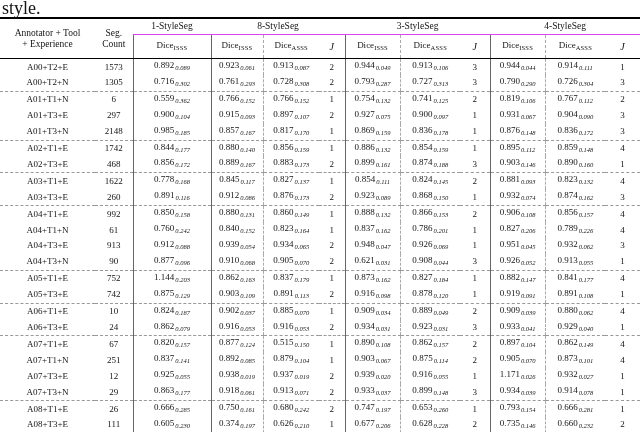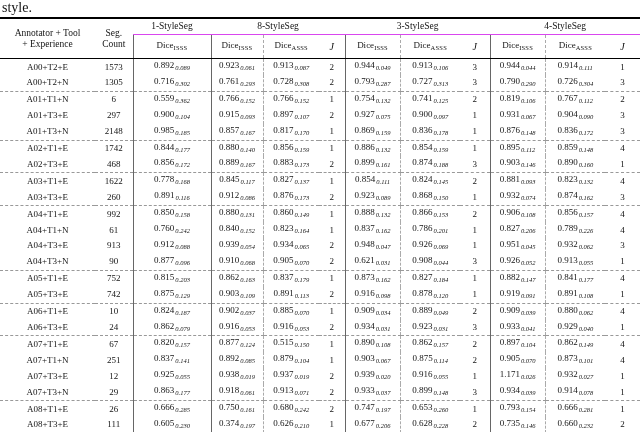--- a/index.html
+++ b/index.html
@@ -1,17 +1,17 @@
 <!DOCTYPE html>
 <html><head>
 <meta charset="utf-8">
 <style>
   html,body{margin:0;padding:0;background:#ffffff;width:640px;height:432px;overflow:hidden;
     font-family:"Liberation Serif","DejaVu Serif",serif;color:#141414;}
-  .caption{font-size:14px;padding:1px 0 2px 2px;line-height:14px;}
+  .caption{font-size:18px;padding:1px 0 2px 2px;line-height:14px;}
   table{border-collapse:collapse;table-layout:fixed;width:640px;
     border-top:2px solid #000;border-bottom:2px solid #000;}
   th,td{padding:0;margin:0;font-weight:normal;text-align:center;vertical-align:middle;
     font-size:9px;line-height:12.9px;height:12.9px;white-space:nowrap;overflow:hidden;}
   thead th{height:auto;}
   .h-group th{font-size:9.5px;height:15px;line-height:15px;}
   .h-group th.gl{border-bottom:1px solid #d946ef;}
   .h-sub th{height:21px;line-height:21px;border-bottom:1.5px solid #000;}
   th.two{border-bottom:1.5px solid #000;}
   th.two div{line-height:11px;font-size:9.5px;}
@@ -249,21 +249,21 @@
         <td class="vl"><span>0.621</span><span class="sub">0.031</span></td>
         <td class="vd"><span>0.908</span><span class="sub">0.044</span></td>
         <td>3</td>
         <td class="vl"><span>0.926</span><span class="sub">0.052</span></td>
         <td class="vd"><span>0.913</span><span class="sub">0.055</span></td>
         <td>1</td>
       </tr>
       <tr>
         <td>A05+T1+E</td>
         <td>752</td>
-        <td class="vl"><span>0.815</span><span class="sub">0.203</span></td>
+        <td class="vl"><span>1.144</span><span class="sub">0.203</span></td>
         <td class="vl"><span>0.862</span><span class="sub">0.163</span></td>
         <td class="vd"><span>0.837</span><span class="sub">0.179</span></td>
         <td>1</td>
         <td class="vl"><span>0.873</span><span class="sub">0.162</span></td>
         <td class="vd"><span>0.827</span><span class="sub">0.184</span></td>
         <td>1</td>
         <td class="vl"><span>0.882</span><span class="sub">0.147</span></td>
         <td class="vd"><span>0.841</span><span class="sub">0.177</span></td>
         <td>4</td>
       </tr>

